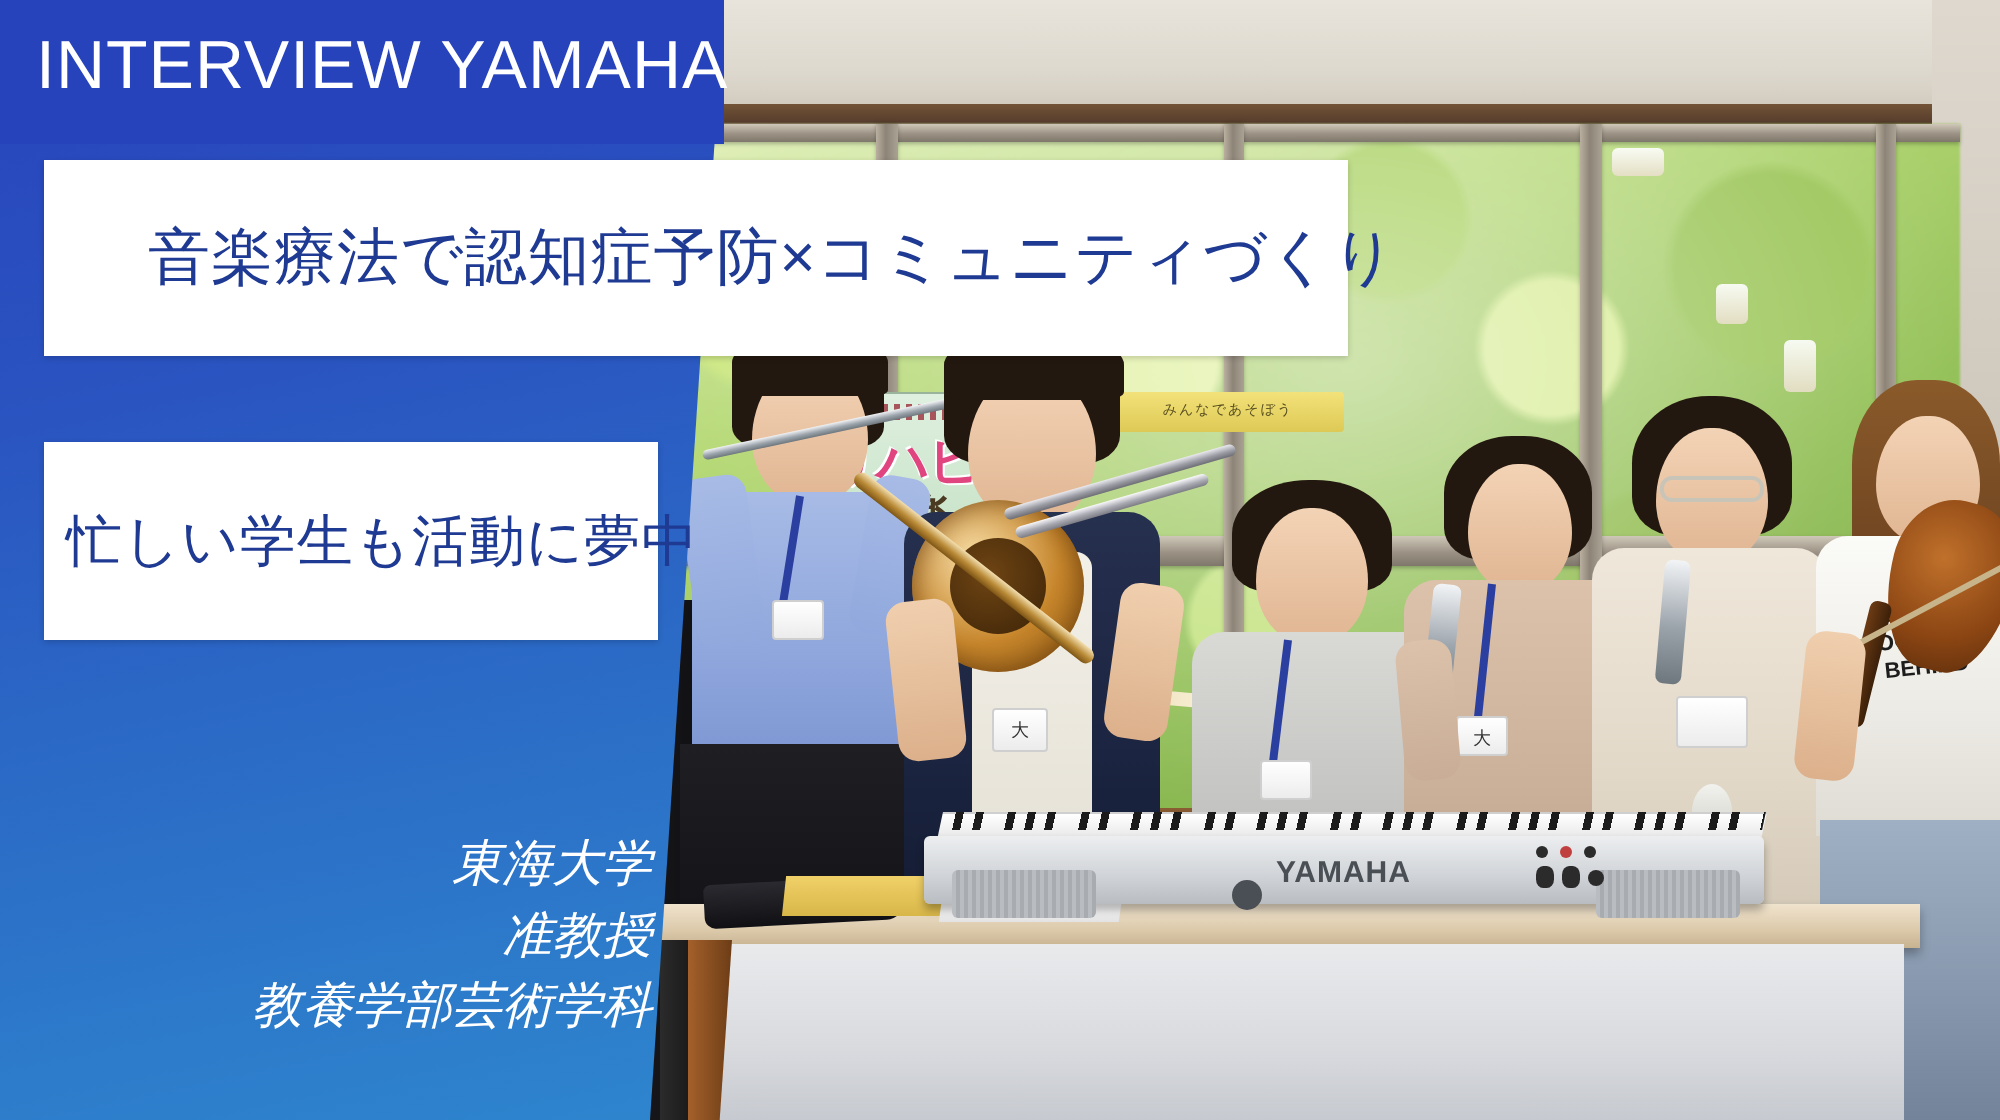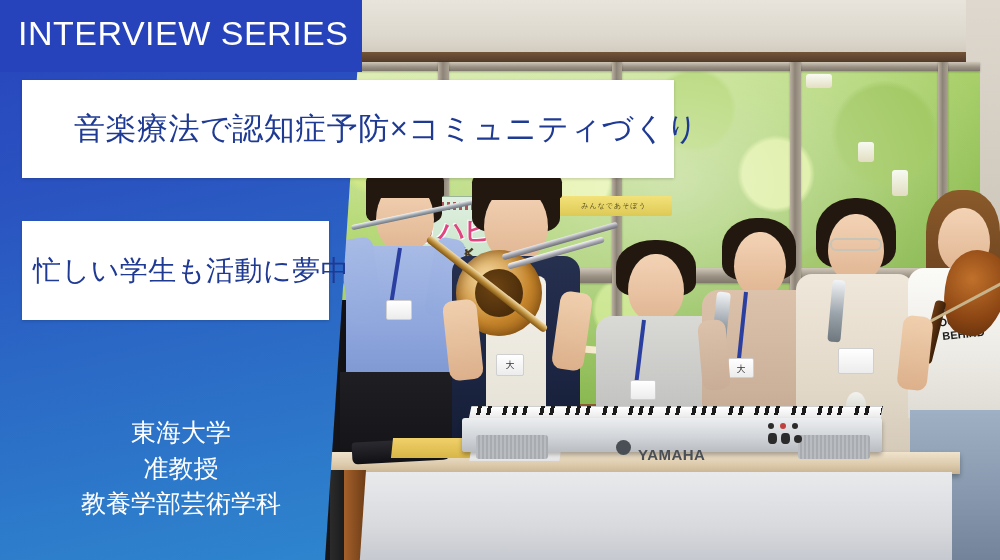--- a/index.html
+++ b/index.html
@@ -114,21 +114,21 @@
              background:repeating-linear-gradient(90deg,
                  transparent 0 7px,#1b1b1b 7px 11px,transparent 11px 17px,#1b1b1b 17px 21px,
                  transparent 21px 33px,#1b1b1b 33px 37px,transparent 37px 43px,#1b1b1b 43px 47px,
                  transparent 47px 53px,#1b1b1b 53px 57px,transparent 57px 63px); }
   .kb-body { position:absolute; left:0; top:12px; right:0; height:34px; border-radius:3px;
              background:linear-gradient(180deg,#eceef0,#d2d5d9 55%,#b9bdc2);
              box-shadow:0 3px 4px rgba(0,0,0,.3); }
   .kb-spk { position:absolute; top:17px; width:72px; height:24px; border-radius:3px;
              background:repeating-linear-gradient(90deg,#b9bdc2 0 2px,#a8acb1 2px 4px); }
   .kb-spk.l { left:14px; } .kb-spk.r { right:12px; }
-  .kb-brand { position:absolute; left:176px; top:28px; font-size:15px; font-weight:700;
+  .kb-brand { position:absolute; left:176px; top:10px; font-size:15px; font-weight:700;
              color:#4a4f55; letter-spacing:.5px; }
   .kb-logo { position:absolute; left:154px; top:22px; width:15px; height:15px; border-radius:50%;
              background:#4a4f55; }
   .kb-btn { position:absolute; border-radius:50%; background:#2b2b2b; }
 
   
   .person { position:absolute; }
   .head { position:absolute; border-radius:48% 48% 46% 46%/54% 54% 46% 46%;
           background:linear-gradient(180deg,#f3d3b5,#e0b592); }
   .hair { position:absolute; background:#23180f; }
@@ -174,21 +174,21 @@
        box-shadow:0 1px 3px rgba(0,0,0,.18); display:flex; align-items:center; }
   .band1 { left:22px; top:80px; width:652px; height:98px; }
   .band2 { left:22px; top:221px; width:307px; height:99px; }
   .band-txt { color:#1f3a93; white-space:nowrap; }
   .band1 .band-txt { font-size:31px; padding-left:12px; letter-spacing:.5px;margin-left:40px; }
   .band2 .band-txt { font-size:28px; padding-left:11px; letter-spacing:.5px; }
 
   .name { position:absolute; left:48px; top:340px; width:280px; z-index:6;
        font-size:53px; color:#fff; letter-spacing:6px; text-align:center; }
   .affil { position:absolute; left:36px; top:415px; width:290px; z-index:6;
-       text-align:center; color:#fff; font-size:25px; line-height:1.42; }
+       text-align:right; color:#fff; font-size:25px; line-height:1.42;font-style:italic; }
 </style>
 </head>
 <body>
 
 <div id="stage">
 
   <div class="photo">
 
     <div class="ceiling"></div>
     <div class="ceiling-beam"></div>
@@ -320,21 +320,21 @@
         <div class="kb-btn" style="left:319px;top:15px;width:9px;height:11px;border-radius:40%;"></div>
         <div class="kb-btn" style="left:332px;top:17px;width:8px;height:8px;"></div>
       </div>
     </div>
 
   </div>
 
   <div class="blue-panel"></div>
   <div class="hdr-block"></div>
 
-  <div class="series">INTERVIEW SERIES</div>
+  <div class="series">INTERVIEW YAMAHA</div>
 
   <div class="band band1">
     <span class="band-txt">音楽療法で認知症予防×コミュニティづくり</span>
   </div>
 
   <div class="band band2">
     <span class="band-txt">忙しい学生も活動に夢中</span>
   </div>
 
 

